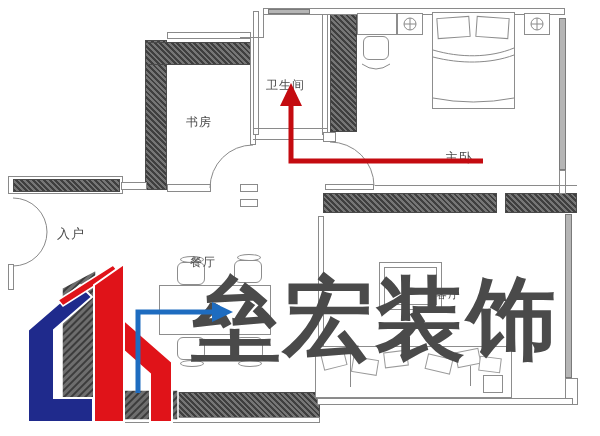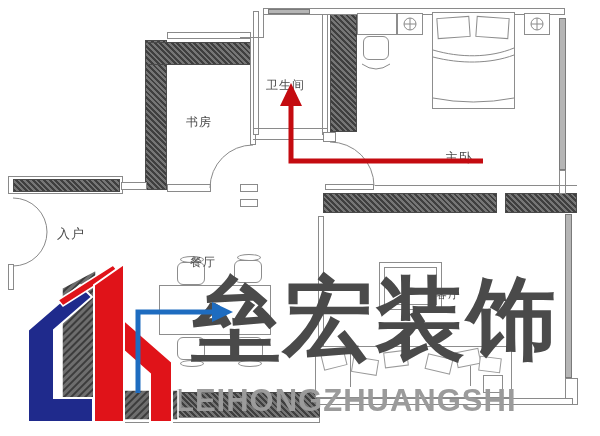--- a/index.html
+++ b/index.html
@@ -114,21 +114,20 @@
   </svg>
 
   <div class="rlabel" style="left:186px;top:94px;">书房</div>
   <div class="rlabel" style="left:266px;top:57px;">卫生间</div>
   <div class="rlabel" style="left:445px;top:129px;font-size:13px;">主卧</div>
   <div class="rlabel" style="left:57px;top:205px;font-size:13px;">入户</div>
   <div class="rlabel" style="left:190px;top:234px;">餐厅</div>
   <div class="rlabel" style="left:436px;top:267px;font-size:11px;">客厅</div>
 
   <div class="wm-cn">垒宏装饰</div>
-  <div class="wm-en">LEIHONGZHUANGSHI</div>
 
   <svg class="svgabs" width="600" height="436" style="z-index:40;">
     <defs>
       <pattern id="lh" width="5" height="5" patternUnits="userSpaceOnUse" patternTransform="rotate(45)">
         <rect width="5" height="5" fill="#6e6e6e"></rect>
         <rect width="2" height="5" fill="#3c3c3c"></rect>
       </pattern>
     </defs>
     <polygon points="62,288 96,270 96,420 62,420" fill="url(#lh)" stroke="#ffffff" stroke-width="1.5"></polygon>
     <rect x="96" y="390" width="82" height="30" fill="url(#lh)" stroke="#ffffff" stroke-width="1.5"></rect>

